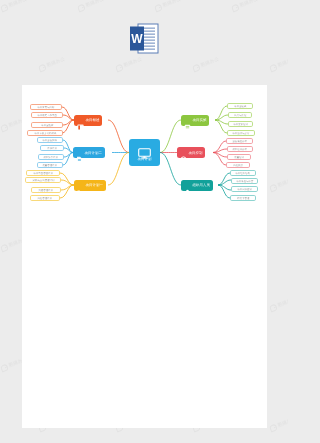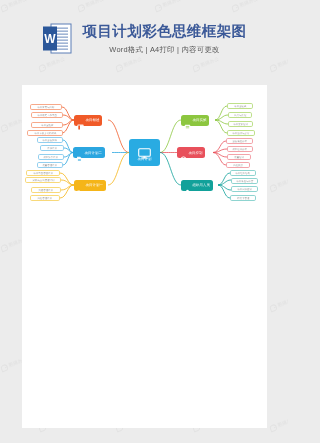--- a/index.html
+++ b/index.html
@@ -113,24 +113,20 @@
             <rect x="12" y="14.5" width="14" height="1.3"></rect>
             <rect x="12" y="17.5" width="14" height="1.3"></rect>
             <rect x="12" y="20.5" width="14" height="1.3"></rect>
             <rect x="12" y="23.5" width="14" height="1.3"></rect>
             <rect x="12" y="26.5" width="14" height="1.3"></rect>
           </g>
           <rect x="1" y="4.5" width="14" height="24" fill="#2b579a"></rect>
           <text x="8" y="21" font-family="'Liberation Sans',sans-serif" font-size="12" font-weight="700" fill="#ffffff" text-anchor="middle">W</text>
         </svg>
       </div>
-      <div class="header-texts">
-        <div class="doc-title">项目计划彩色思维框架图</div>
-        <div class="doc-subtitle">Word格式 | A4打印 | 内容可更改</div>
-      </div>
     </div>
   </div>
 
   <div class="page">
 
     <div class="mindmap">
 
       <svg class="mm-svg" width="245" height="115" viewBox="0 0 245 115">
         <g fill="none" stroke-width="0.8">
 

